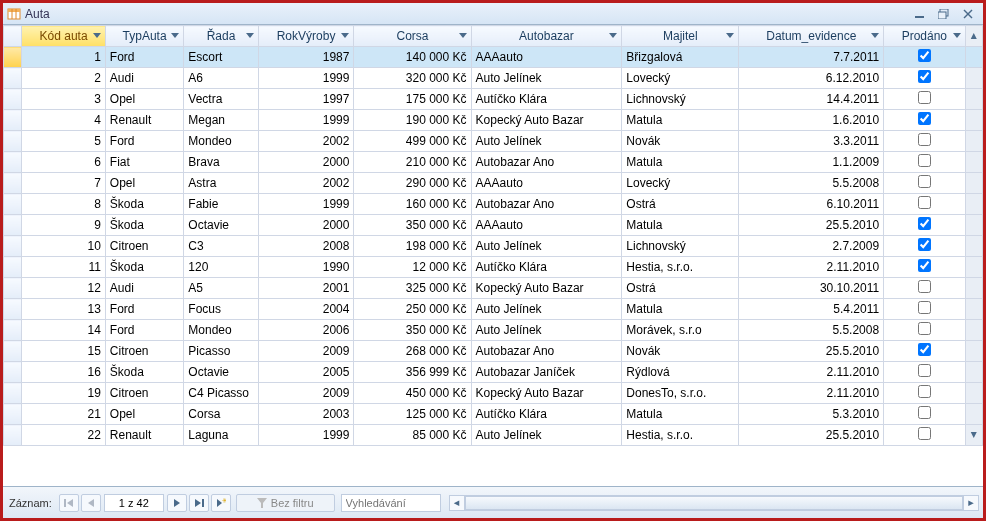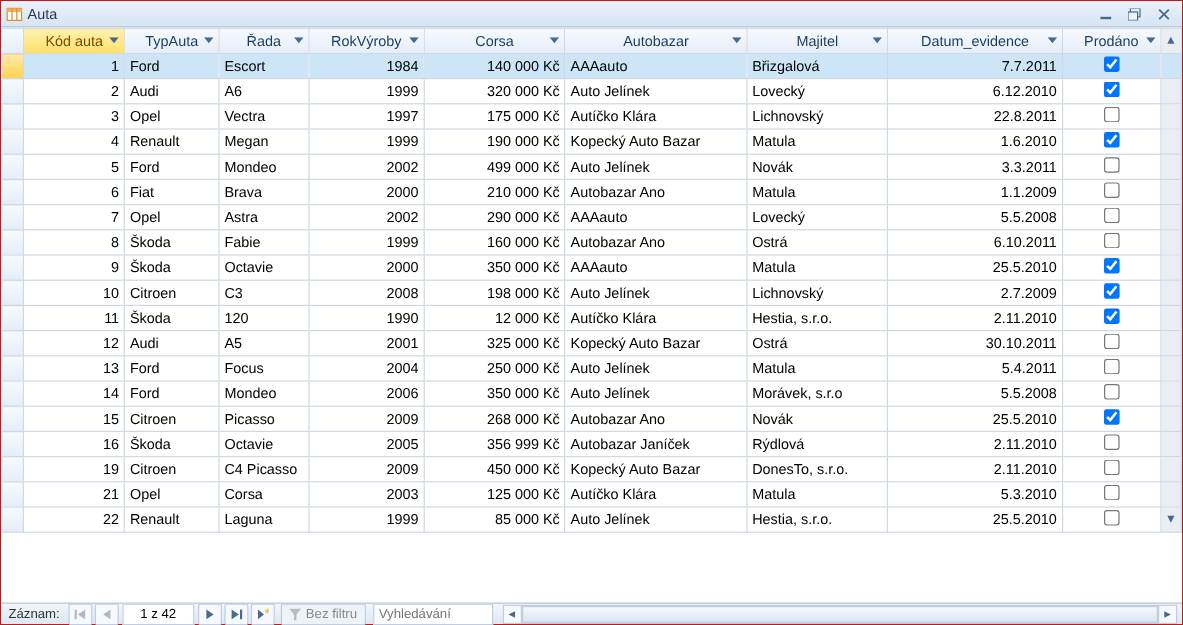--- a/index.html
+++ b/index.html
@@ -9,21 +9,21 @@
     font-size: 12px;
     background: #b8c8d8;
     overflow: hidden;
   }
   .window {
     width: 986px;
     height: 521px;
     background: #fff;
     display: flex;
     flex-direction: column;
-    border: 1px solid #b91c1c;
+    border: 3px solid #b91c1c;
   }
   .titlebar {
     background: linear-gradient(#e9f1fa, #d6e5f5);
     height: 22px;
     display: flex;
     align-items: center;
     padding: 0 4px;
     border-bottom: 1px solid #9fb4c9;
   }
   .titlebar .tab-icon {
@@ -97,21 +97,21 @@
   .grid tbody tr.selected td { background: #cde6f7; }
   .grid tbody tr.selected td.sel { background: linear-gradient(#ffe9a8,#ffd24d); }
   .grid tbody td.num { text-align: right; }
   .grid tbody td.chk { text-align: center; }
   .grid tbody td.chk input { margin:0;}
   .grid thead th.vscroll, .grid tbody td.vscroll {
     background:#e9eef5; padding:0; text-align:center;
   }
   .vs-btn{display:block;height:20px;line-height:18px;color:#4a6a8a;}
   .statusbar {
-    height: 18px;
+    height: 32px;
     background: linear-gradient(#f2f6fb, #dde8f4);
     border-top: 1px solid #9fb4c9;
     display:flex;
     align-items:center;
     font-size:11px;
     color:#333;
   }
   .statusbar .lbl { padding: 0 6px; }
   .navbtn {
     width:20px;height:18px;
@@ -122,21 +122,21 @@
   }
   .navbtn.dis{ color:#b0b8c4; }
   .recpos {
     width:60px; height:18px; border:1px solid #c0cde0;
     background:#fff; text-align:center; margin:0 2px;
     font-size:11px;
   }
   .nofilter{
     display:inline-flex;align-items:center;gap:4px;
     border:1px solid #c0cde0; background:#eef3f9;
-    padding:0 6px; height:18px; color:#888; margin-left:4px;
+    padding:0 20px; height:18px; color:#888; margin-left:4px;
     border-radius:2px;
   }
   .searchbox{
     margin-left:6px; border:1px solid #c0cde0; background:#fff;
     height:18px; width:100px; padding:0 4px; color:#888; font-size:11px;
   }
   .hscroll{
     flex:1; height:18px;
     display:flex;align-items:center;
     margin-left:8px; margin-right:4px;
@@ -250,21 +250,21 @@
             </th>
         </tr>
       </thead>
       <tbody id="grid-body">
 
       <tr class="selected">
             <td class="sel"></td>
             <td class="num">1</td>
             <td>Ford</td>
             <td>Escort</td>
-            <td class="num">1984</td>
+            <td class="num">1987</td>
             <td class="num">140 000 Kč</td>
             <td>AAAauto</td>
             <td>Břizgalová</td>
             <td class="num">7.7.2011</td>
             <td class="chk"><input type="checkbox" checked="" style=""></td>
             <td class="vscroll"></td>
           </tr>
           <tr>
             <td class="sel"></td>
             <td class="num">2</td>
@@ -280,21 +280,21 @@
           </tr>
           <tr>
             <td class="sel"></td>
             <td class="num">3</td>
             <td>Opel</td>
             <td>Vectra</td>
             <td class="num">1997</td>
             <td class="num">175 000 Kč</td>
             <td>Autíčko Klára</td>
             <td>Lichnovský</td>
-            <td class="num">22.8.2011</td>
+            <td class="num">14.4.2011</td>
             <td class="chk"><input type="checkbox" style=""></td>
             <td class="vscroll"></td>
           </tr>
           <tr>
             <td class="sel"></td>
             <td class="num">4</td>
             <td>Renault</td>
             <td>Megan</td>
             <td class="num">1999</td>
             <td class="num">190 000 Kč</td>

